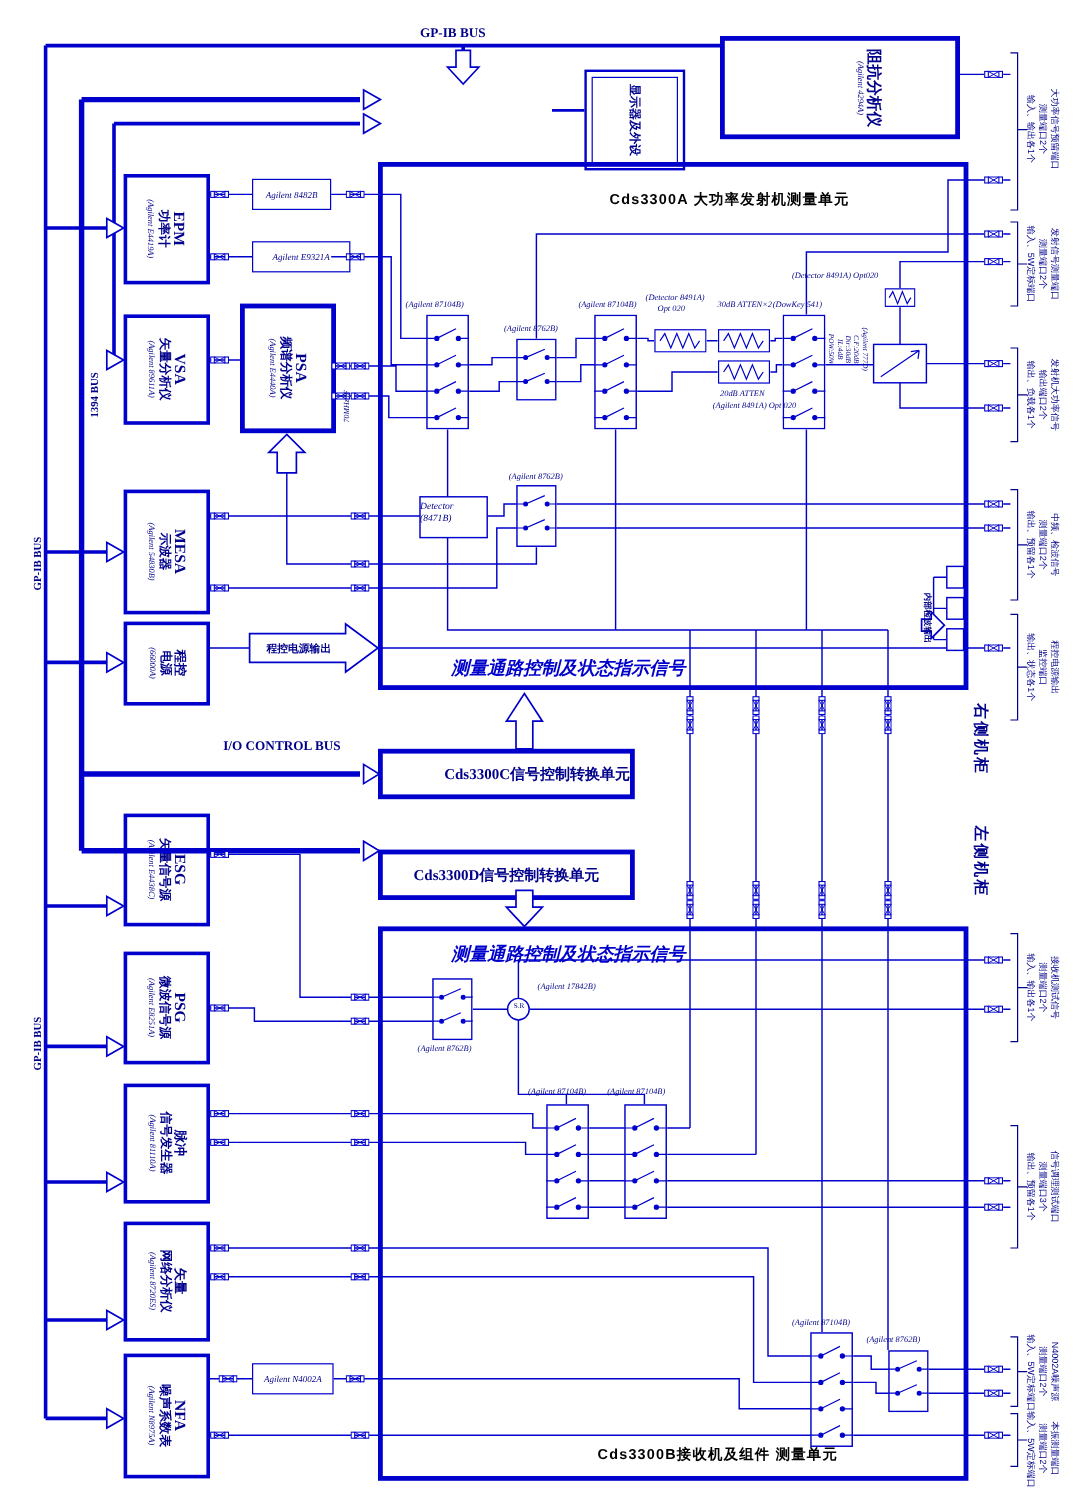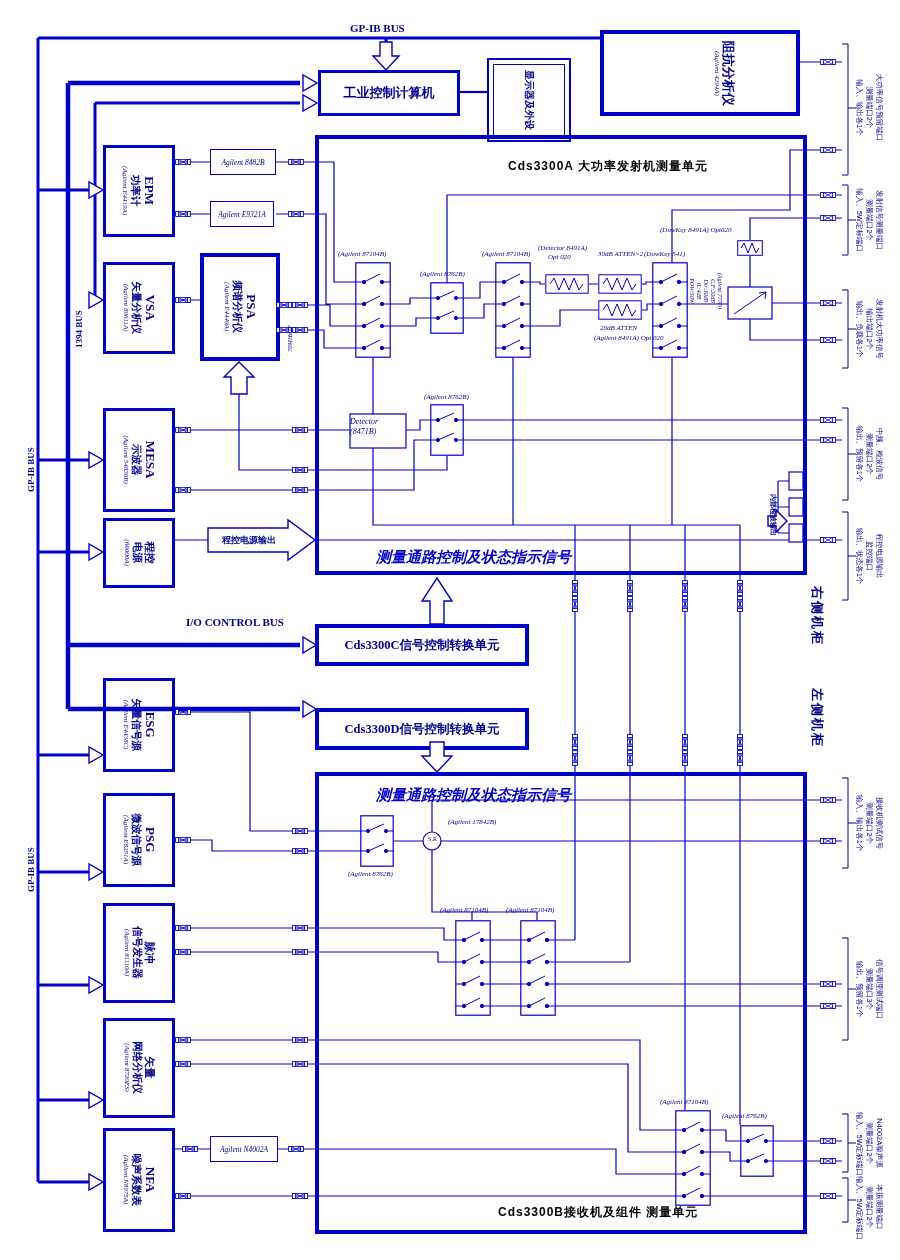--- a/index.html
+++ b/index.html
@@ -37,23 +37,20 @@
   .pwrout{position:absolute;font-size:9px;font-weight:bold;color:#00008B;text-align:center;}
 </style>
 </head>
 <body>
 
 <div id="stage">
 
   <div class="box thickb" style="left:315px;top:135px;width:492px;height:440px;"></div>
   <div class="box thickb" style="left:315px;top:772px;width:492px;height:462px;"></div>
 
-  <div class="box" style="left:318px;top:70px;width:142px;height:46px;">
-    <span class="comp-t">工业控制计算机</span>
-  </div>
 
   <div class="box thinb" style="left:487px;top:58px;width:84px;height:84px;border-width:2px;">
     <div style="position:absolute;inset:4px;border:1.5px solid #0000CC;"></div>
     <div class="rot" style="font-size:10px;font-weight:bold;">显示器及外设</div>
   </div>
 
   <div class="box thickb" style="left:600px;top:30px;width:200px;height:86px;justify-content:flex-end;padding-right:40px;">
     <div class="rot">
       <div class="i-t">阻抗分析仪</div>
       <div class="i-m">(Agilent 4294A)</div>
@@ -127,28 +124,28 @@
     <div class="rot">
       <div class="i-t">NFA</div>
       <div class="i-s">噪声系数表</div>
       <div class="i-m">(Agilent N8975A)</div>
     </div>
   </div>
 
   <div class="box thinb" style="left:210px;top:149px;width:66px;height:26px;">
     <span class="i-m" style="font-size:7.5px;">Agilent 8482B</span>
   </div>
-  <div class="box thinb" style="left:210px;top:201px;width:64px;height:26px;">
+  <div class="box thinb" style="left:210px;top:201px;width:82px;height:26px;">
     <span class="i-m" style="font-size:7.5px;">Agilent E9321A</span>
   </div>
   <div class="box thinb" style="left:210px;top:1136px;width:68px;height:26px;">
     <span class="i-m" style="font-size:7.5px;">Agilent N4002A</span>
   </div>
 
-  <div class="box thickb" style="left:315px;top:624px;width:214px;height:42px;">
+  <div class="box thickb" style="left:315px;top:624px;width:214px;height:42px;justify-content:flex-end;">
     <span class="cds-t">Cds3300C信号控制转换单元</span>
   </div>
   <div class="box thickb" style="left:315px;top:688px;width:214px;height:42px;margin-top:20px;">
     <span class="cds-t">Cds3300D信号控制转换单元</span>
   </div>
 
   <svg id="wires" width="900" height="1260" viewBox="0 0 900 1260">
     <defs>
       <symbol id="conn" viewBox="0 0 16 10">
         <rect x="0.6" y="2.5" width="3" height="5" fill="#fff" stroke="#0000CC" stroke-width="0.9"></rect>
@@ -411,21 +408,21 @@
 
   <div class="lbl" style="left:338px;top:250px;">(Agilent 87104B)</div>
   <div class="lbl" style="left:420px;top:270px;">(Agilent 8762B)</div>
   <div class="lbl" style="left:482px;top:250px;">(Agilent 87104B)</div>
   <div class="lbl" style="left:538px;top:244px;">(Detector 8491A)</div>
   <div class="lbl" style="left:548px;top:253px;">Opt 020</div>
   <div class="lbl" style="left:598px;top:250px;">30dB ATTEN×2</div>
   <div class="lbl" style="left:600px;top:324px;">20dB ATTEN</div>
   <div class="lbl" style="left:594px;top:334px;">(Agilent 8491A) Opt 020</div>
   <div class="lbl" style="left:644px;top:250px;">(DowKey 541)</div>
-  <div class="lbl" style="left:660px;top:226px;">(DowKey 8491A) Opt020</div>
+  <div class="lbl" style="left:660px;top:226px;">(Detector 8491A) Opt020</div>
   <div class="lbl" style="left:424px;top:393px;">(Agilent 8762B)</div>
   <div class="rotcw lbl" style="left:723px;top:242px;width:98px;font-size:6px;font-style:italic;">
     <div>(Agilent 777D)</div>
     <div>C.F:20dB</div>
     <div>Dir:30dB</div>
     <div>IL:4dB</div>
     <div>POW:50W</div>
   </div>
   <div class="det" style="left:350px;top:417px;width:56px;">
     <div>Detector</div>

